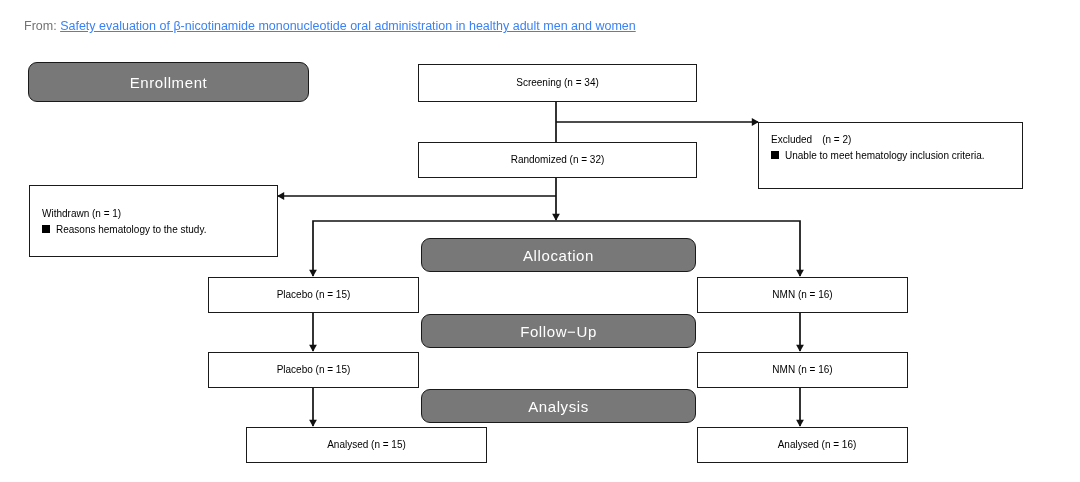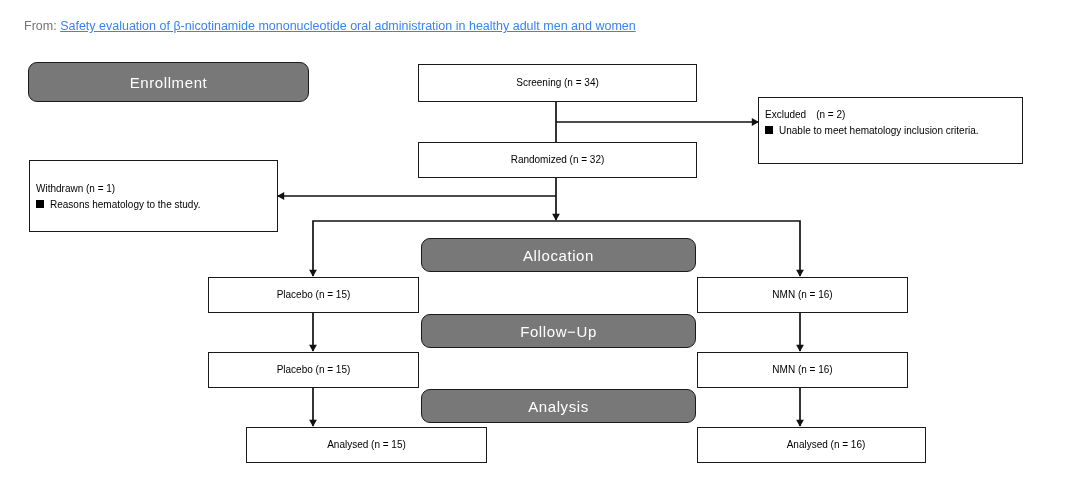--- a/index.html
+++ b/index.html
@@ -54,23 +54,24 @@
     display: flex;
     align-items: center;
     justify-content: center;
     font-size: 10px;
     line-height: 1.45;
     color: #000000;
   }
   .node.left-text {
     justify-content: flex-start;
     align-items: flex-start;
-    padding: 9px 10px 6px 6px;
+    padding: 9px 10px 6px 12px;
     text-align: left;
     line-height: 1.62;
+    margin-top: 25px;
   }
   .node .bullet-line {
     display: block;
   }
   .sq {
     display: inline-block;
     width: 8px;
     height: 8px;
     background: #000000;
     margin-right: 6px;
@@ -195,17 +196,17 @@
   </div>
 
   <div class="node" style="left:697px; top:352px; width:211px; height:36px;">
     <span>NMN (n = 16)</span>
   </div>
 
   <div class="node" style="left:208px; top:427px; width:241px; height:36px;margin-left:38px;">
     <span>Analysed (n = 15)</span>
   </div>
 
-  <div class="node" style="left:697px; top:427px; width:229px; height:36px;padding-left:29px;">
+  <div class="node" style="left:697px; top:427px; width:211px; height:36px;padding-left:29px;">
     <span>Analysed (n = 16)</span>
   </div>
 
 </div>
 
 </body></html>

